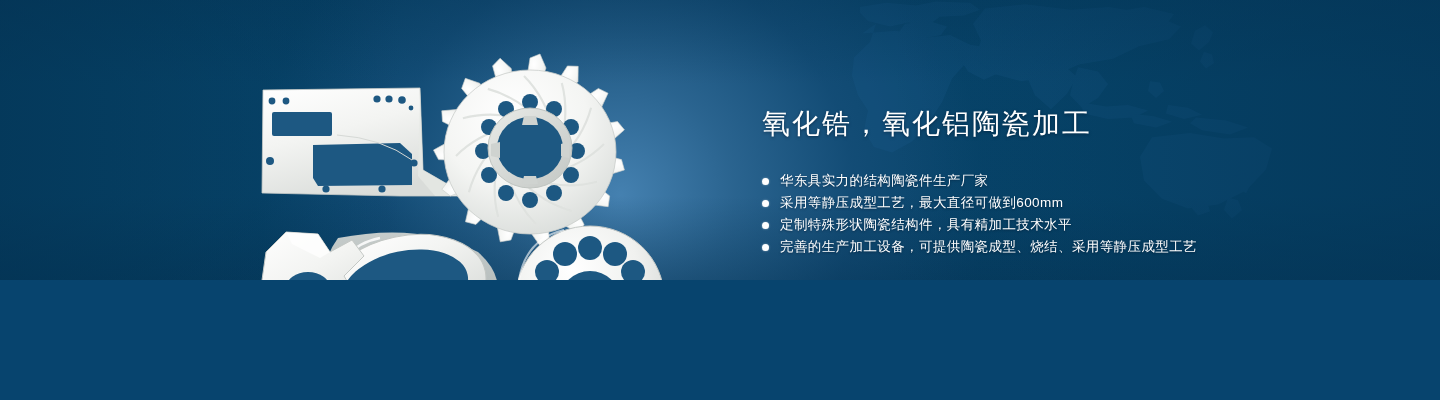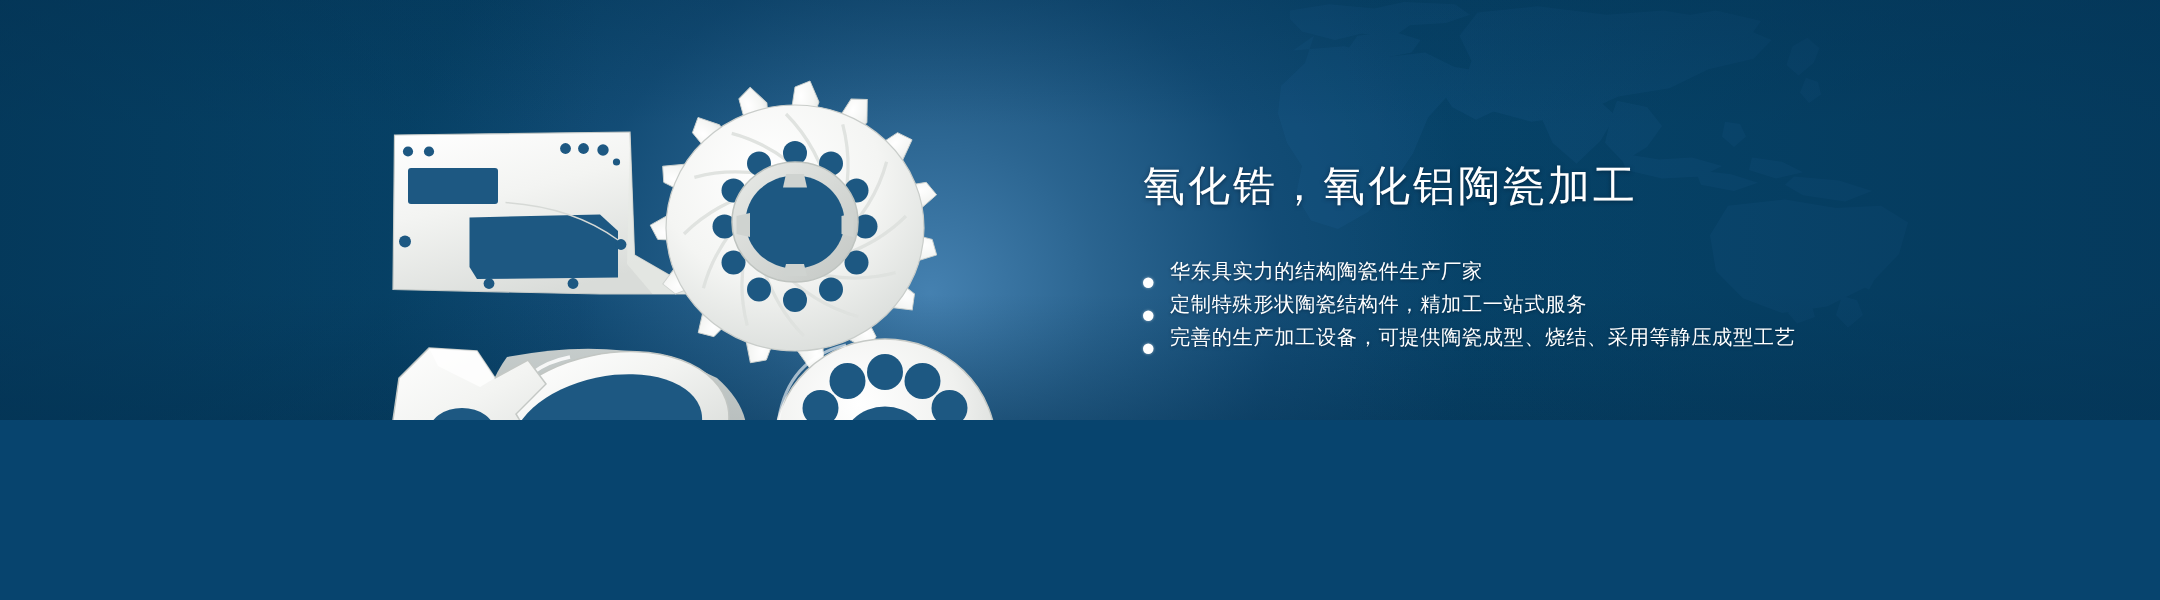--- a/index.html
+++ b/index.html
@@ -57,21 +57,21 @@
     font-size:28px;
     line-height:40px;
     letter-spacing:2px;
     font-weight:400;
     text-shadow:0 1px 3px rgba(0,20,40,.55);
     white-space:nowrap;
   }
   .bullets { margin-top:26px; }
   .bullet-row {
     display:flex;
-    align-items:flex-end;
+    align-items:center;
     height:22px;
     margin-bottom:0px;
   }
   .bullet-dot {
     width:7px; height:7px;
     border-radius:50%;
     background:#ffffff;
     flex:0 0 7px;
     margin-right:11px;
     box-shadow:0 0 2px rgba(255,255,255,.5);
@@ -290,21 +290,25 @@
   <div class="copy">
     <div class="headline">氧化锆，氧化铝陶瓷加工</div>
 
     <div class="bullets">
       <div class="bullet-row">
         <span class="bullet-dot"></span>
         <span class="bullet-text">华东具实力的结构陶瓷件生产厂家</span>
       </div>
       <div class="bullet-row">
         <span class="bullet-dot"></span>
-        <span class="bullet-text">定制特殊形状陶瓷结构件，精加工一站式服务</span>
+        <span class="bullet-text">采用等静压成型工艺，最大直径可做到600mm</span>
+      </div>
+      <div class="bullet-row">
+        <span class="bullet-dot"></span>
+        <span class="bullet-text">定制特殊形状陶瓷结构件，具有精加工技术水平</span>
       </div>
       <div class="bullet-row">
         <span class="bullet-dot"></span>
         <span class="bullet-text">完善的生产加工设备，可提供陶瓷成型、烧结、采用等静压成型工艺</span>
       </div>
     </div>
   </div>
 
 </div>
 

